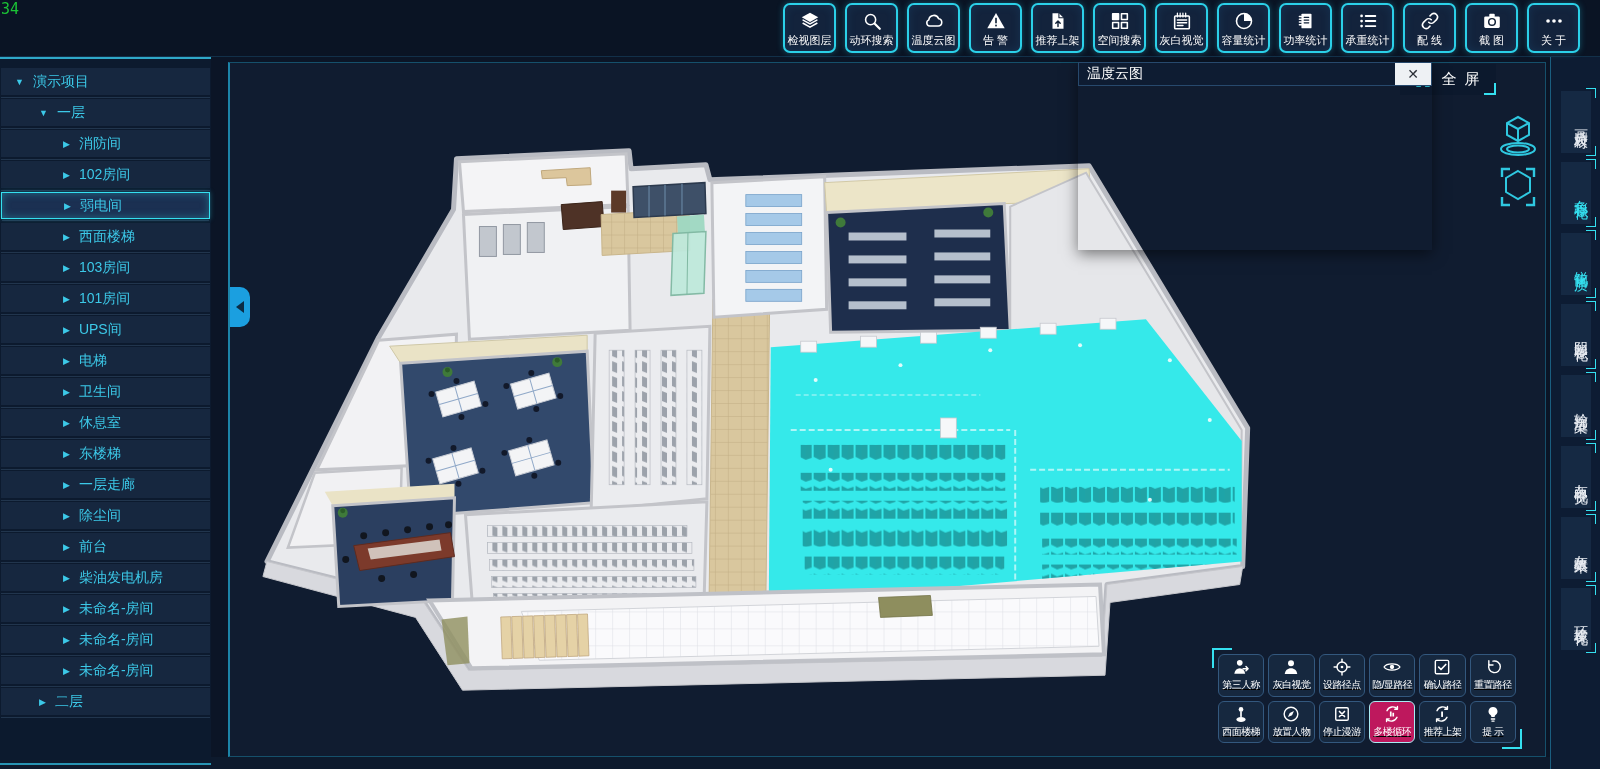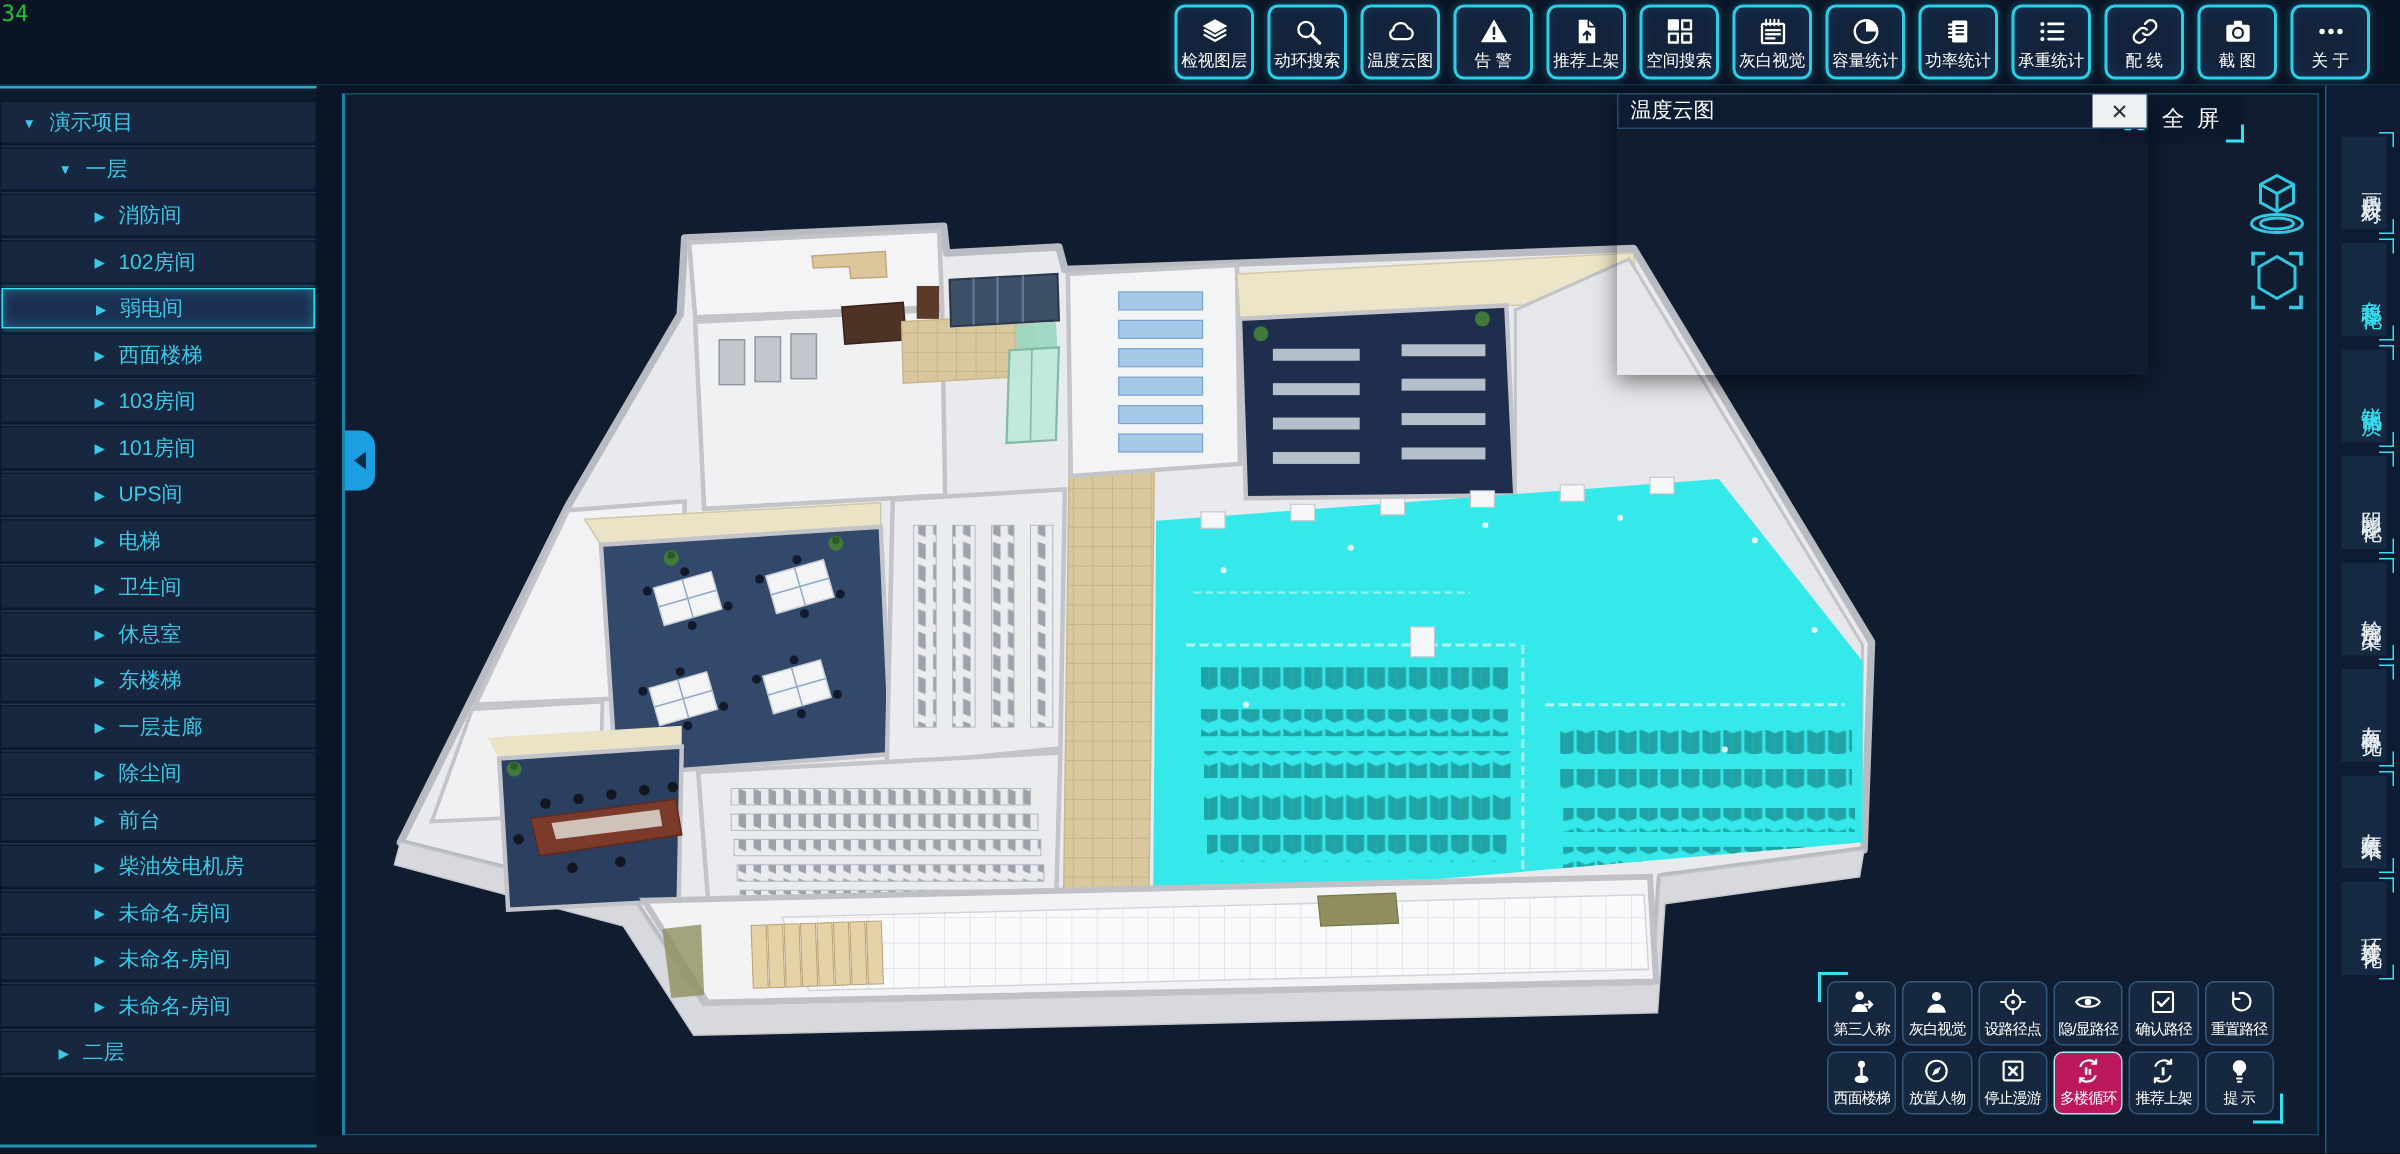--- a/index.html
+++ b/index.html
@@ -93,22 +93,22 @@
     color:#D5E8F8; font-size:14px; display:flex; align-items:center; justify-content:center; cursor:pointer; }
   
   .roam-panel { position:absolute; left:1214px; top:650px; width:306px; height:97px;
     z-index:14; display:grid; grid-template-columns:repeat(6,1fr);
     grid-template-rows:1fr 1fr; gap:4px; padding:4px; }
   .roam-panel::before { content:''; position:absolute; left:-2px; top:-2px; width:18px; height:18px;
     border-left:2px solid #35E0F0; border-top:2px solid #35E0F0; }
   .roam-panel::after { content:''; position:absolute; right:-2px; bottom:-2px; width:18px; height:18px;
     border-right:2px solid #35E0F0; border-bottom:2px solid #35E0F0; }
   .roam-btn { background:#16283F; border:1px solid #33587E; border-radius:6px;
-    display:flex; flex-direction:column; align-items:center; justify-content:center;
-    padding:2px 0; cursor:pointer; }
+    display:flex; flex-direction:column; align-items:center; justify-content:flex-start;
+    padding:2px 0; cursor:pointer;text-decoration:underline; }
   .roam-btn .ricon { width:20px; height:20px; margin-bottom:1px; }
   .roam-btn .rlabel { font-size:10px; letter-spacing:-0.6px; color:#FFFFFF; white-space:nowrap; }
   .roam-btn.active { background:#be185d; border-color:#A8ECF4; }
   .footer-strip { position:absolute; left:0; bottom:0; width:100%; height:12px; background:#0D1A2D; z-index:2; }
 </style>
 </head>
 <body>
 
 <div id="app">
 

